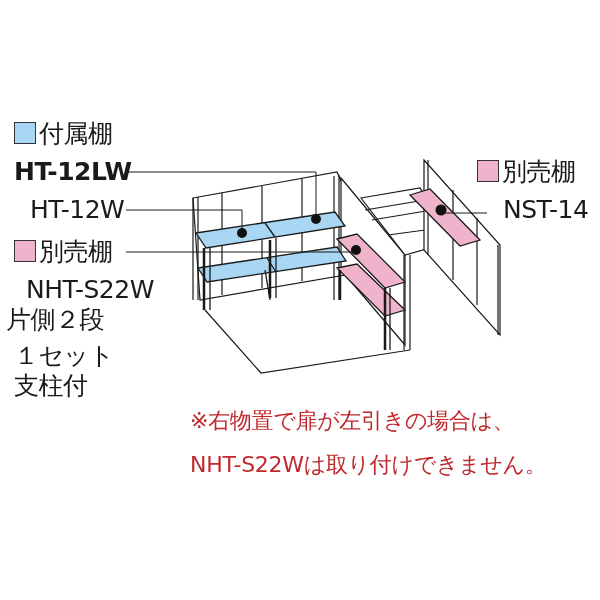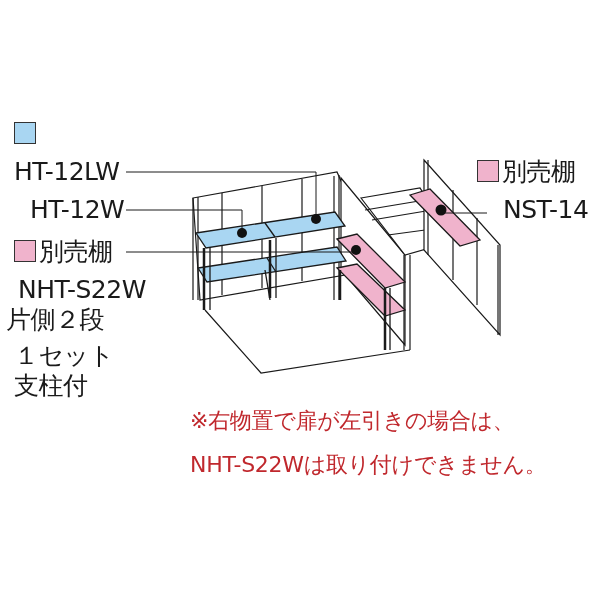--- a/index.html
+++ b/index.html
@@ -75,29 +75,29 @@
   </g>
   <g fill="#111">
     <circle cx="316" cy="219" r="5"></circle>
     <circle cx="242" cy="233" r="5"></circle>
     <circle cx="356" cy="250" r="5"></circle>
     <circle cx="441" cy="210" r="5.5"></circle>
   </g>
 </svg>
 
 <div class="lbl" style="left:14px;top:120px;">
-  <span class="sw" style="background:#a9d6f2;"></span>
+  <span class="sw" style="background:#a9d6f2;"></span><span>付属棚</span>
 </div>
-<div class="lbl" style="left:14px;top:158px;">HT-12LW</div>
+<div class="lbl" style="left:14px;top:158px;font-weight:bold;">HT-12LW</div>
 <div class="lbl" style="left:14px;top:196px;margin-left:16px;">HT-12W</div>
 
 <div class="lbl" style="left:14px;top:238px;">
   <span class="sw" style="background:#f0b3cc;"></span><span>別売棚</span>
 </div>
-<div class="lbl" style="left:18px;top:276px;text-align:center;">NHT-S22W</div>
+<div class="lbl" style="left:26px;top:276px;text-align:center;">NHT-S22W</div>
 <div class="lbl" style="left:6px;top:306px;">片側２段</div>
 <div class="lbl" style="left:14px;top:342px;font-family:Liberation Serif, serif;">１セット</div>
 <div class="lbl" style="left:14px;top:372px;">支柱付</div>
 
 <div class="lbl" style="left:477px;top:158px;">
   <span class="sw" style="background:#f0b3cc;"></span><span>別売棚</span>
 </div>
 <div class="lbl" style="left:503px;top:196px;text-align:center;">NST-14</div>
 
 <div class="note" style="left:190px;top:408px;">※右物置で扉が左引きの場合は、</div>

